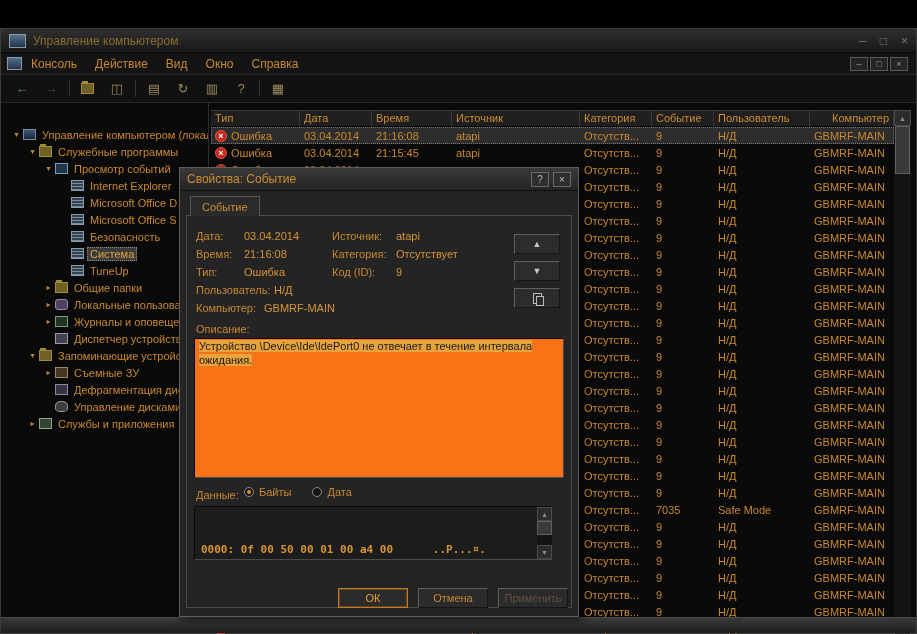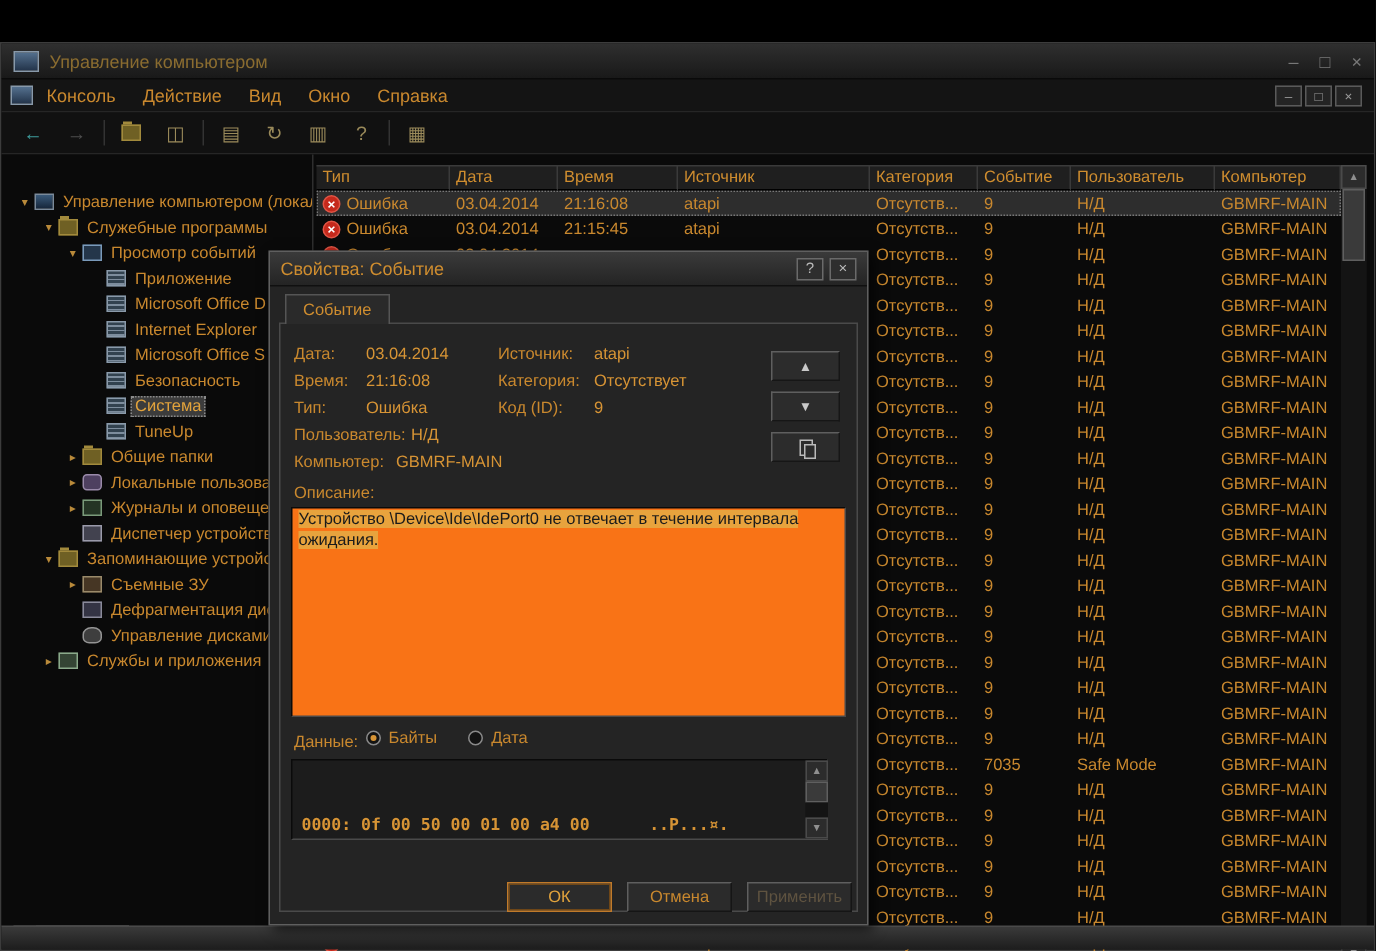--- a/index.html
+++ b/index.html
@@ -221,31 +221,26 @@
           <span class="tlabel">Служебные программы</span>
         </div>
         <div class="tree-row" style="padding-left: 34px;">
           <span class="expander">▾</span>
           <span class="ticon ic-eventvwr"></span>
           <span class="tlabel">Просмотр событий</span>
         </div>
         <div class="tree-row" style="padding-left: 50px;">
           <span class="expander"></span>
           <span class="ticon ic-log"></span>
-          <span class="tlabel">Приложение</span>
+          <span class="tlabel">Internet Explorer</span>
         </div>
         <div class="tree-row" style="padding-left: 50px;">
           <span class="expander"></span>
           <span class="ticon ic-log"></span>
           <span class="tlabel">Microsoft Office D</span>
-        </div>
-        <div class="tree-row" style="padding-left: 50px;">
-          <span class="expander"></span>
-          <span class="ticon ic-log"></span>
-          <span class="tlabel">Internet Explorer</span>
         </div>
         <div class="tree-row" style="padding-left: 50px;">
           <span class="expander"></span>
           <span class="ticon ic-log"></span>
           <span class="tlabel">Microsoft Office S</span>
         </div>
         <div class="tree-row" style="padding-left: 50px;">
           <span class="expander"></span>
           <span class="ticon ic-log"></span>
           <span class="tlabel">Безопасность</span>
@@ -322,21 +317,21 @@
     <div class="v-divider"></div>
 
     <div class="table-header">
         <div class="hcell" style="width: 89px;">Тип</div>
         <div class="hcell" style="width: 72px;">Дата</div>
         <div class="hcell" style="width: 80px;">Время</div>
         <div class="hcell" style="width: 128px;">Источник</div>
         <div class="hcell" style="width: 72px;">Категория</div>
         <div class="hcell" style="width: 62px;">Событие</div>
         <div class="hcell" style="width: 96px;">Пользователь</div>
-        <div class="hcell" style="width: 84px;">Компьютер</div>
+        <div class="hcell" style="width: 84px; text-align: right;">Компьютер</div>
       </div>
     <div class="trows">
         <div class="trow selected">
           <div class="tcell" style="width: 89px;">
             <span class="err-icon">×</span>
             <span>Ошибка</span>
           </div>
           <div class="tcell" style="width: 72px;">
             <span>03.04.2014</span>
           </div>

